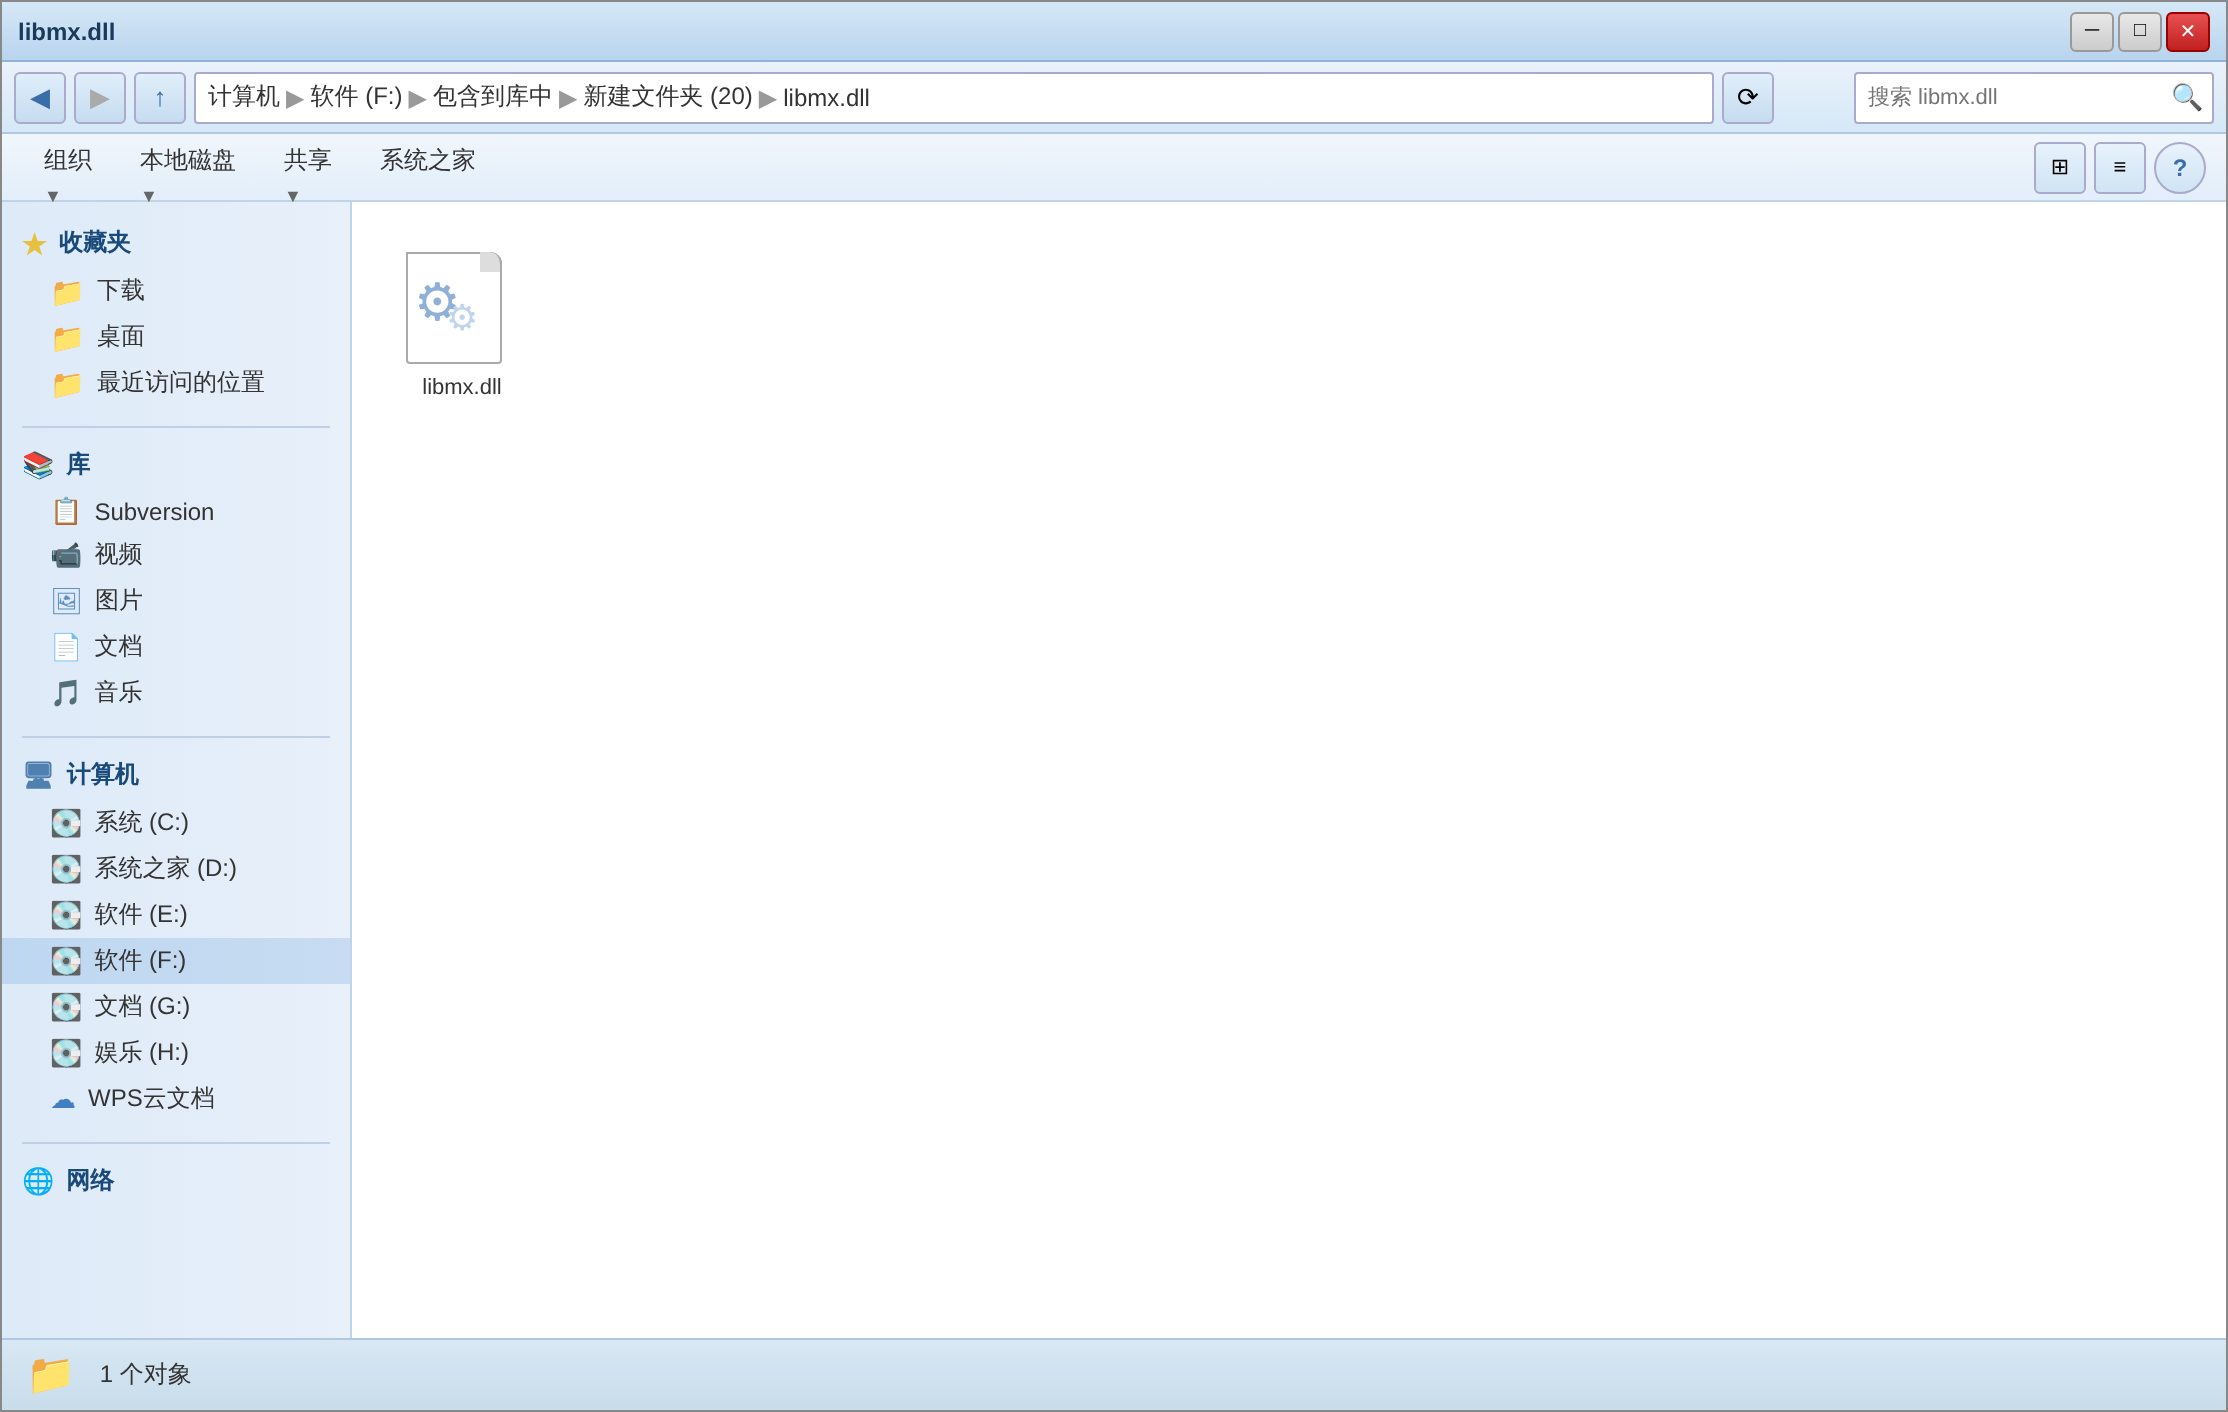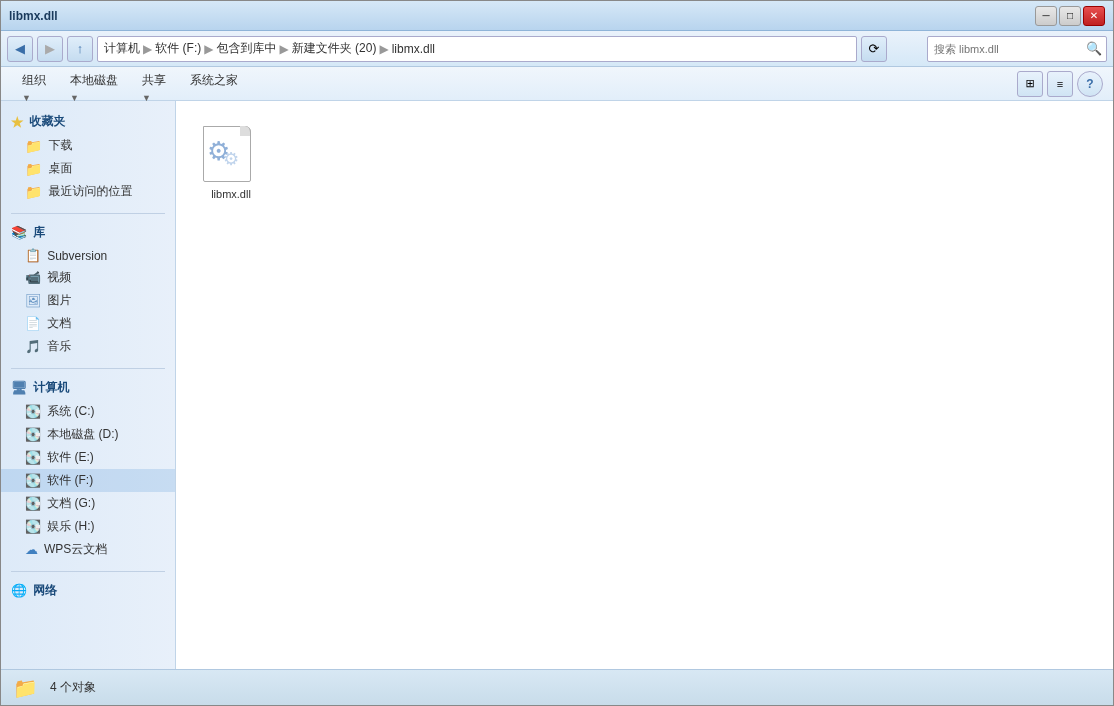--- a/index.html
+++ b/index.html
@@ -474,21 +474,21 @@
       <div class="sidebar-section-header">
         <span class="icon-computer">🖥</span>
         <span>计算机</span>
       </div>
       <div class="sidebar-item">
         <span class="icon-drive">💽</span>
         <span>系统 (C:)</span>
       </div>
       <div class="sidebar-item">
         <span class="icon-drive">💽</span>
-        <span>本地磁盘 (D:)</span>
+        <span>系统之家 (D:)</span>
       </div>
       <div class="sidebar-item">
         <span class="icon-drive">💽</span>
         <span>软件 (E:)</span>
       </div>
       <div class="sidebar-item selected">
         <span class="icon-drive-active">💽</span>
         <span>软件 (F:)</span>
       </div>
       <div class="sidebar-item">
@@ -530,14 +530,14 @@
         <div class="file-name">libmx.dll</div>
       </div>
 
     </div>
   </div>
 
 </div>
 
 <div class="status-bar">
   <span class="status-folder-icon">📁</span>
-  <span class="status-text">4 个对象</span>
+  <span class="status-text">1 个对象</span>
 </div>
 
 </body></html>

